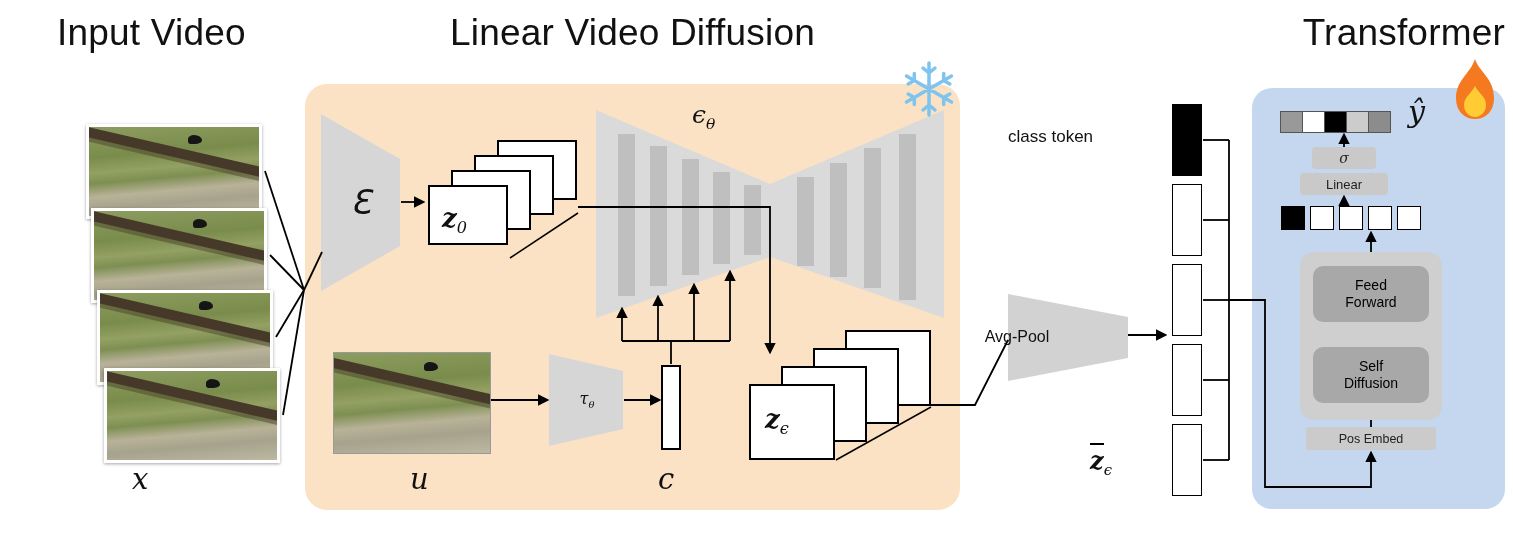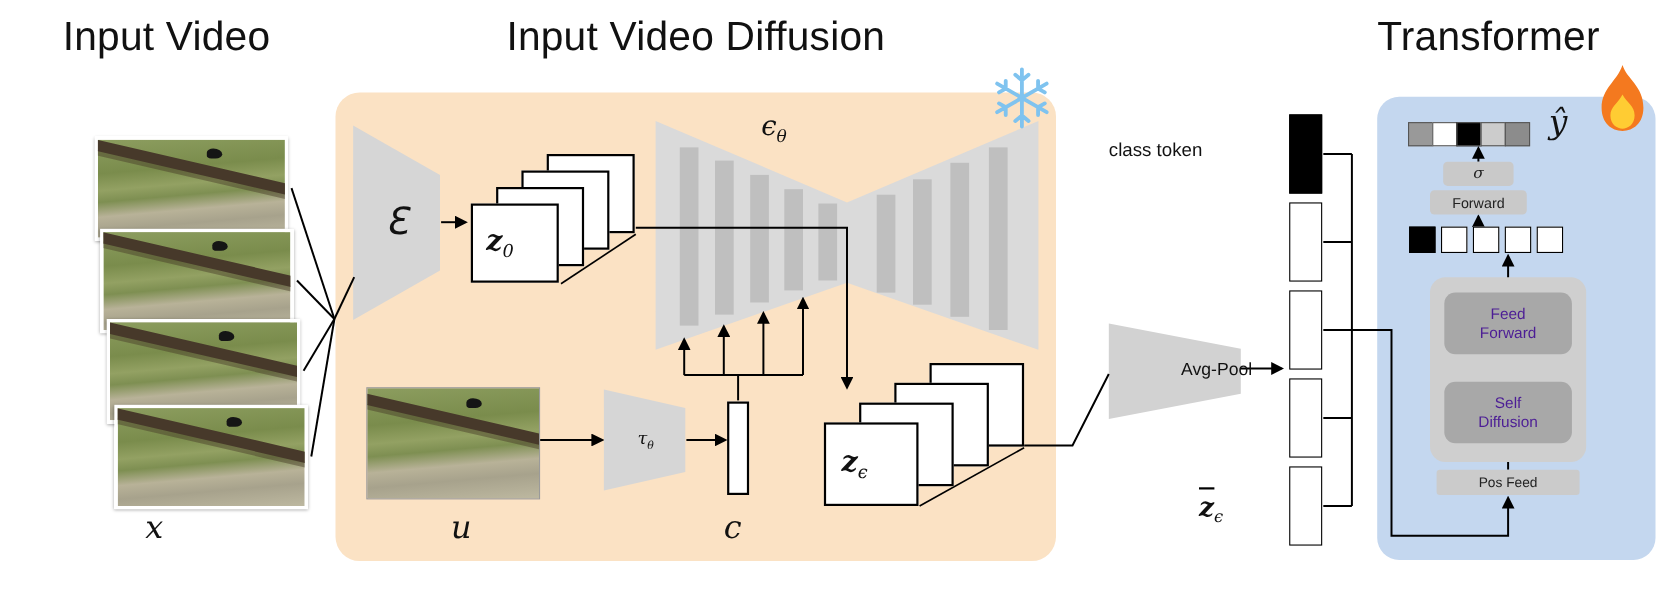--- a/index.html
+++ b/index.html
@@ -25,21 +25,21 @@
       #B8B298 68%,#A7A28C 80%,#BDB8A0 100%)}
   .scene::before{content:"";position:absolute;left:-10%;top:24%;width:125%;height:10px;
     background:#47392A;border-radius:6px;transform:rotate(13deg);
     box-shadow:0 4px 0 rgba(68,56,38,.45)}
   .scene::after{content:"";position:absolute;left:58%;top:9%;width:14px;height:9px;
     background:#151515;border-radius:60% 80% 60% 40%}
   .scene.plain{border:1px solid #9a9a9a;box-shadow:none}
 
   
   .zframe{position:absolute;background:#fff;border:2px solid #000}
-  .zf-s{width:80px;height:72px}
+  .zf-s{width:80px;height:60px}
   .zf-l{width:86px;height:76px}
   .zlabel{position:absolute;font-size:26px}
 
   
   #c-box{left:661px;top:365px;width:20px;height:85px;background:#fff;border:2px solid #000}
 
   
   #token-column{left:1172px;top:104px;display:flex;flex-direction:column;gap:8px}
   #token-column>div{width:30px;height:72px;border:1.6px solid #000}
 
@@ -47,34 +47,34 @@
   .sq-row-top{left:1281px;top:111px;display:flex}
   .sq-row-top>div{width:23px;height:22px;border:1px solid #555;margin-left:-1px}
   .sq-row-mid{left:1281px;top:206px;display:flex;gap:5px}
   .sq-row-mid>div{width:24px;height:24px;border:1.5px solid #000}
   .chip{background:#C9C9C9;border-radius:4px;display:flex;align-items:center;justify-content:center;color:#222}
   #sigma-box{left:1312px;top:147px;width:64px;height:22px;font-size:14px}
   #linear-box{left:1300px;top:173px;width:88px;height:22px;font-size:13px}
   #tf-block{left:1300px;top:252px;width:142px;height:168px;background:#CFCFCF;border-radius:14px}
   .module{position:absolute;left:13px;width:116px;height:56px;background:#A8A8A8;border-radius:10px;
     display:flex;align-items:center;justify-content:center;text-align:center;font-size:14px;
-    line-height:1.25;color:#4c1d95}
+    line-height:1.25;color:#000000}
   #ff-box{top:14px}
   #sa-box{top:95px}
   #pos-embed{left:1306px;top:427px;width:130px;height:23px;font-size:12.5px;border-radius:3px;background:#CBCBCB}
 
   .caption{font-size:29px}
   .shape-label{display:flex;align-items:center;justify-content:center}
 </style>
 </head>
 <body>
 
 <div class="abs title" style="left:57px;top:12px">Input Video</div>
-<div class="abs title" style="left:305px;top:12px;width:655px;text-align:center">Input Video Diffusion</div>
-<div class="abs title" style="left:1252px;top:12px;width:253px;text-align:left">Transformer</div>
+<div class="abs title" style="left:305px;top:12px;width:655px;text-align:center">Linear Video Diffusion</div>
+<div class="abs title" style="left:1252px;top:12px;width:253px;text-align:right">Transformer</div>
 
 <div class="abs" id="svd-panel"></div>
 <div class="abs" id="tf-panel"></div>
 
 <svg class="abs" id="wires" viewBox="0 0 1513 536">
   <defs>
     <marker id="arr" viewBox="0 0 10 10" refX="8" refY="5" markerWidth="6.5" markerHeight="6.5" orient="auto-start-reverse">
       <path d="M0,0 L10,5 L0,10 z" fill="#000"></path>
     </marker>
   </defs>
@@ -191,21 +191,21 @@
 
 <div class="abs" style="left:749px;top:330px;width:184px;height:132px">
   <div class="zframe zf-l" style="left:96px;top:0"></div>
   <div class="zframe zf-l" style="left:64px;top:18px"></div>
   <div class="zframe zf-l" style="left:32px;top:36px"></div>
   <div class="zframe zf-l" style="left:0;top:54px">
     <span class="zlabel" style="left:14px;top:18px"><span class="mathbold">z</span><sub class="math">ϵ</sub></span>
   </div>
 </div>
 
-<div class="abs shape-label" style="left:1052px;top:325px;width:108px;height:24px;font-size:16px">Avg-Pool</div>
+<div class="abs shape-label" style="left:963px;top:325px;width:108px;height:24px;font-size:16px">Avg-Pool</div>
 
 <div class="abs" style="left:1008px;top:127px;font-size:17px">class token</div>
 <div class="abs" id="token-column">
     <div style="background: rgb(0, 0, 0);"></div>
     <div style="background: rgb(255, 255, 255);"></div>
     <div style="background: rgb(255, 255, 255);"></div>
     <div style="background: rgb(255, 255, 255);"></div>
     <div style="background: rgb(255, 255, 255);"></div>
   </div>
 <div class="abs" style="left:1090px;top:443px;font-size:24px">
@@ -214,35 +214,35 @@
 
 <div class="abs sq-row-top">
     <div style="background: rgb(153, 153, 153);"></div>
     <div style="background: rgb(255, 255, 255);"></div>
     <div style="background: rgb(0, 0, 0);"></div>
     <div style="background: rgb(204, 204, 204);"></div>
     <div style="background: rgb(140, 140, 140);"></div>
   </div>
 <div class="abs math" style="left:1408px;top:94px;font-size:30px">ŷ</div>
 <div class="abs chip math" id="sigma-box">σ</div>
-<div class="abs chip" id="linear-box">Forward</div>
+<div class="abs chip" id="linear-box">Linear</div>
 <div class="abs sq-row-mid">
     <div style="background: rgb(0, 0, 0);"></div>
     <div style="background: rgb(255, 255, 255);"></div>
     <div style="background: rgb(255, 255, 255);"></div>
     <div style="background: rgb(255, 255, 255);"></div>
     <div style="background: rgb(255, 255, 255);"></div>
   </div>
 
 <div class="abs" id="tf-block">
   <div class="module" id="ff-box">
       <span style="width:66px">Feed Forward</span>
     </div>
   <div class="module" id="sa-box">
       <span style="width:72px">Self Diffusion</span>
     </div>
 </div>
-<div class="abs chip" id="pos-embed">Pos Feed</div>
+<div class="abs chip" id="pos-embed">Pos Embed</div>
 
 <svg class="abs" style="left:1448px;top:56px" width="54" height="66" viewBox="0 0 54 66">
   <path d="M27,3 C31,16 46,22 46,42 C46,56 37,63 27,63 C17,63 8,56 8,42 C8,24 22,18 27,3 Z" fill="#F4791F"></path>
   <path d="M27,30 C31,38 38,40 38,49 C38,57 32,61 27,61 C22,61 16,57 16,49 C16,41 23,38 27,30 Z" fill="#FFCC33"></path>
 </svg>
 
 </body></html>

